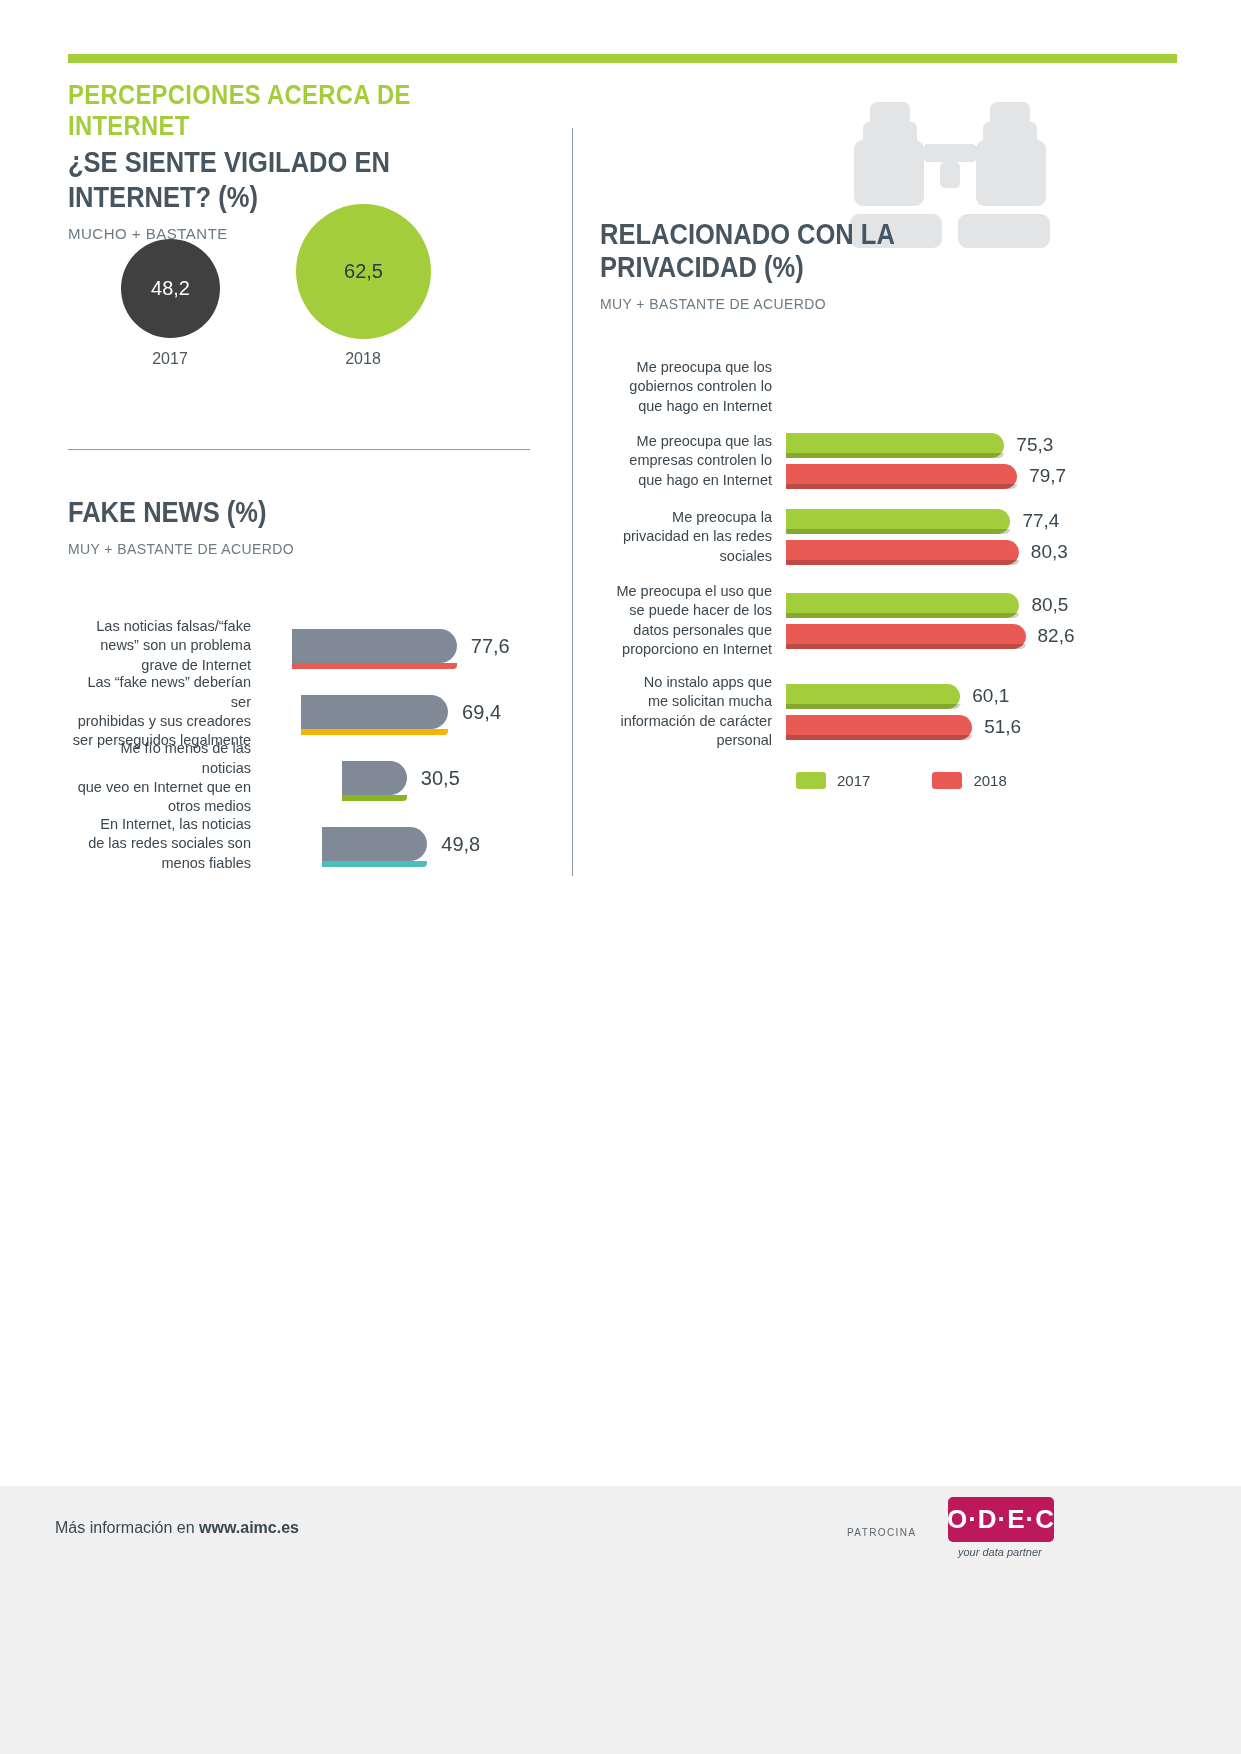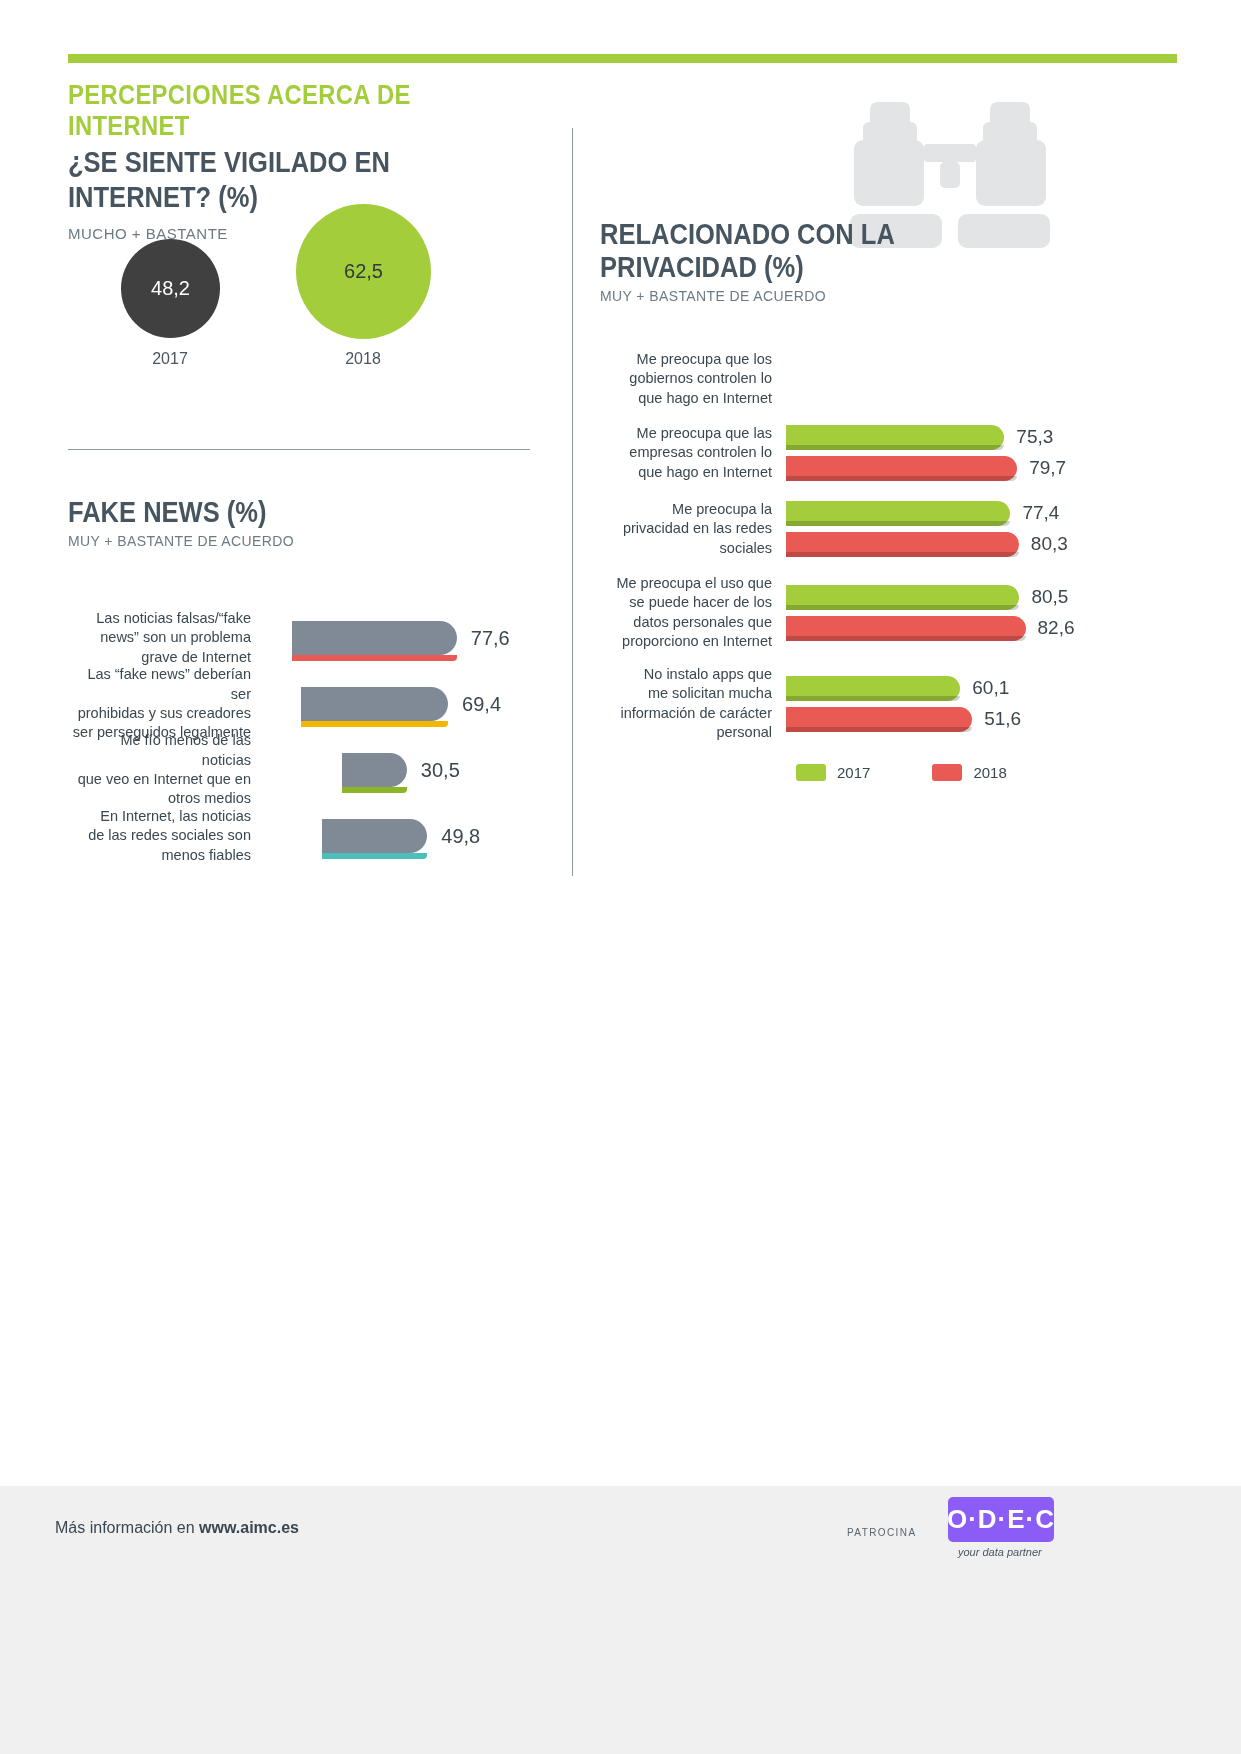--- a/index.html
+++ b/index.html
@@ -136,21 +136,21 @@
     color: #46555f;
     text-transform: uppercase;
     transform: scaleX(0.88);
     transform-origin: left center;
     line-height: 1.14;
   }
   .sec-sub {
     font-size: 14px;
     color: #6c7a84;
     letter-spacing: 0.4px;
-    margin-top: 4px;
+    margin-top: 12px;
     text-transform: uppercase;
   }
 
   
   .fake-block { position: absolute; left: 68px; top: 496px; width: 470px; }
   .fn-rows { margin-top: 56px; }
   .fn-row {
     display: flex;
     align-items: center;
     height: 66px;
@@ -286,21 +286,21 @@
     font-size: 10px;
     letter-spacing: 1.4px;
     color: #5a656e;
   }
   .odec-logo {
     position: absolute;
     left: 948px;
     top: 1497px;
     width: 106px;
     height: 45px;
-    background: #8b5cf6;
+    background: #be185d;
     border-radius: 5px;
     color: #ffffff;
     font-size: 26px;
     font-weight: bold;
     letter-spacing: 1px;
     display: flex;
     align-items: center;
     justify-content: center;
   }
   .odec-tag {

